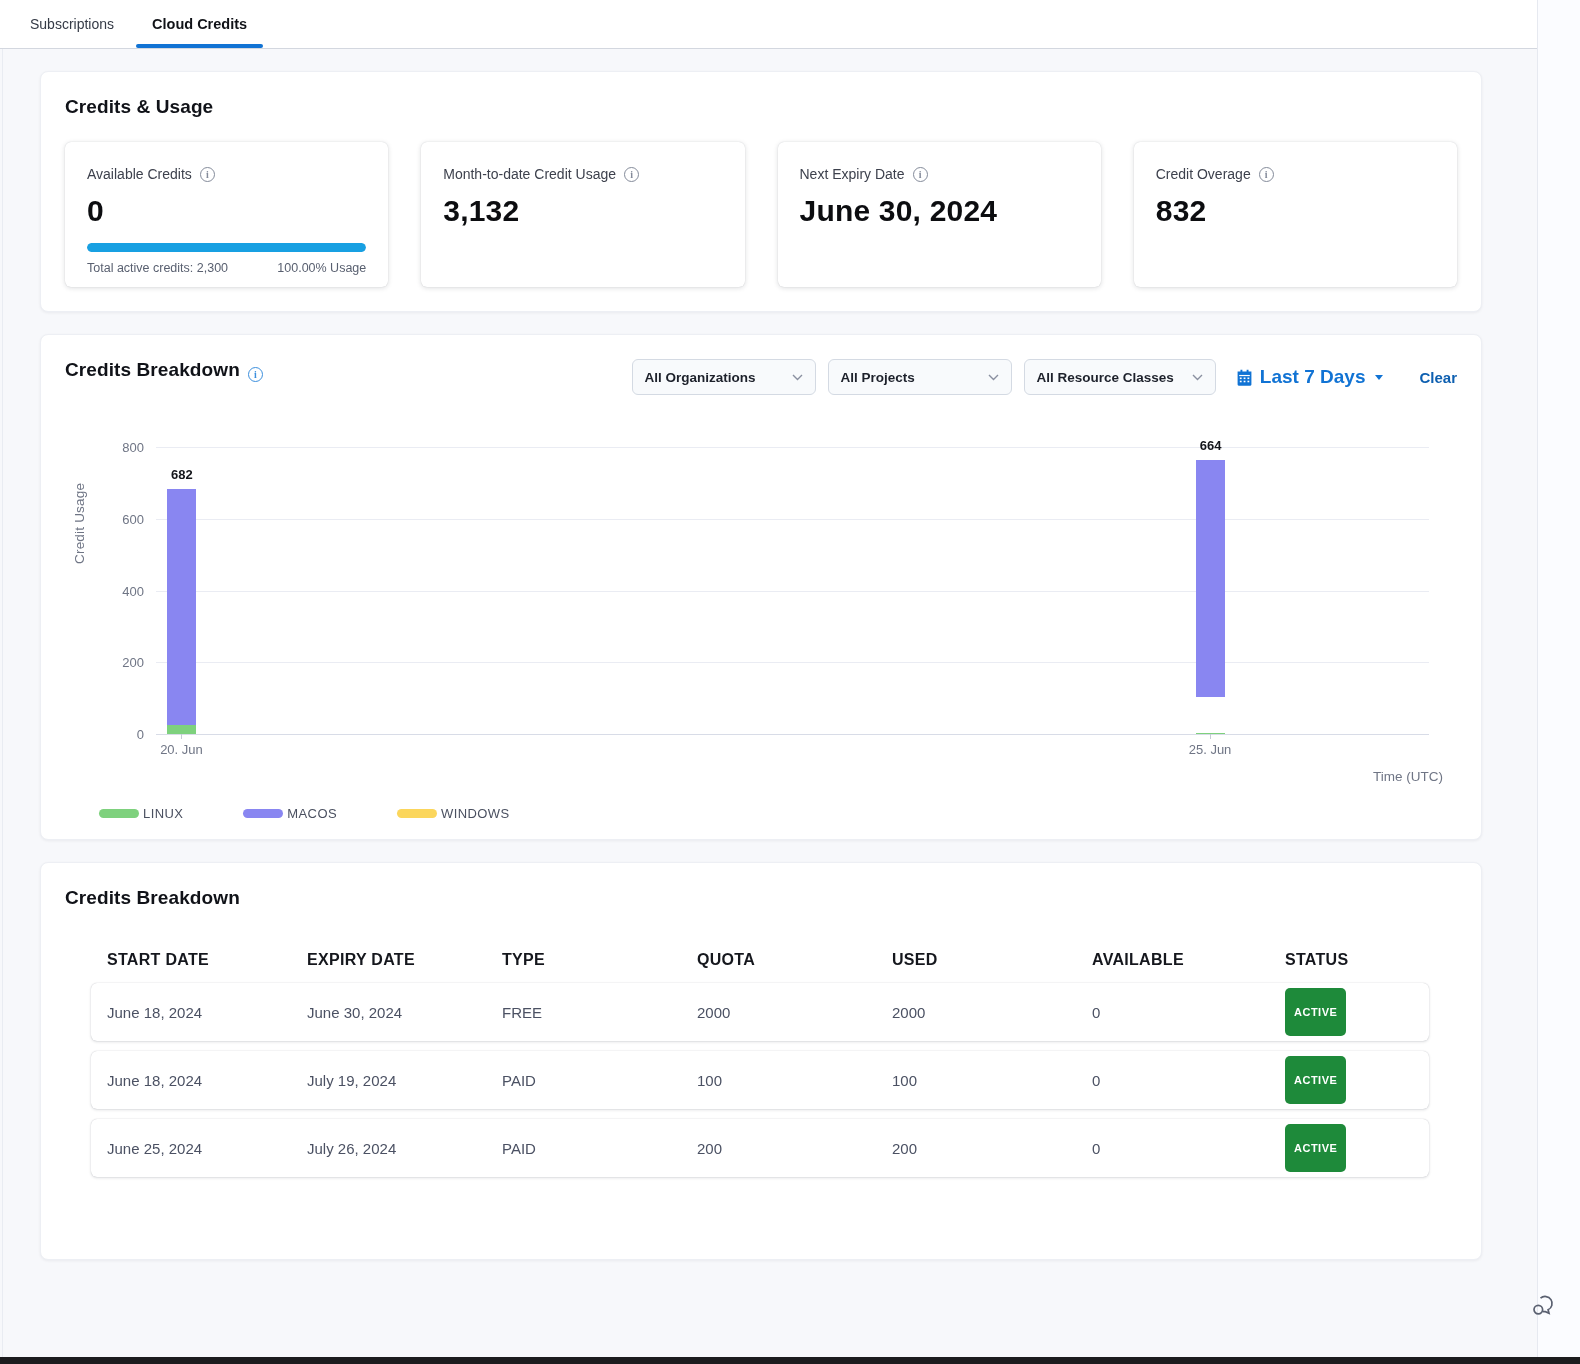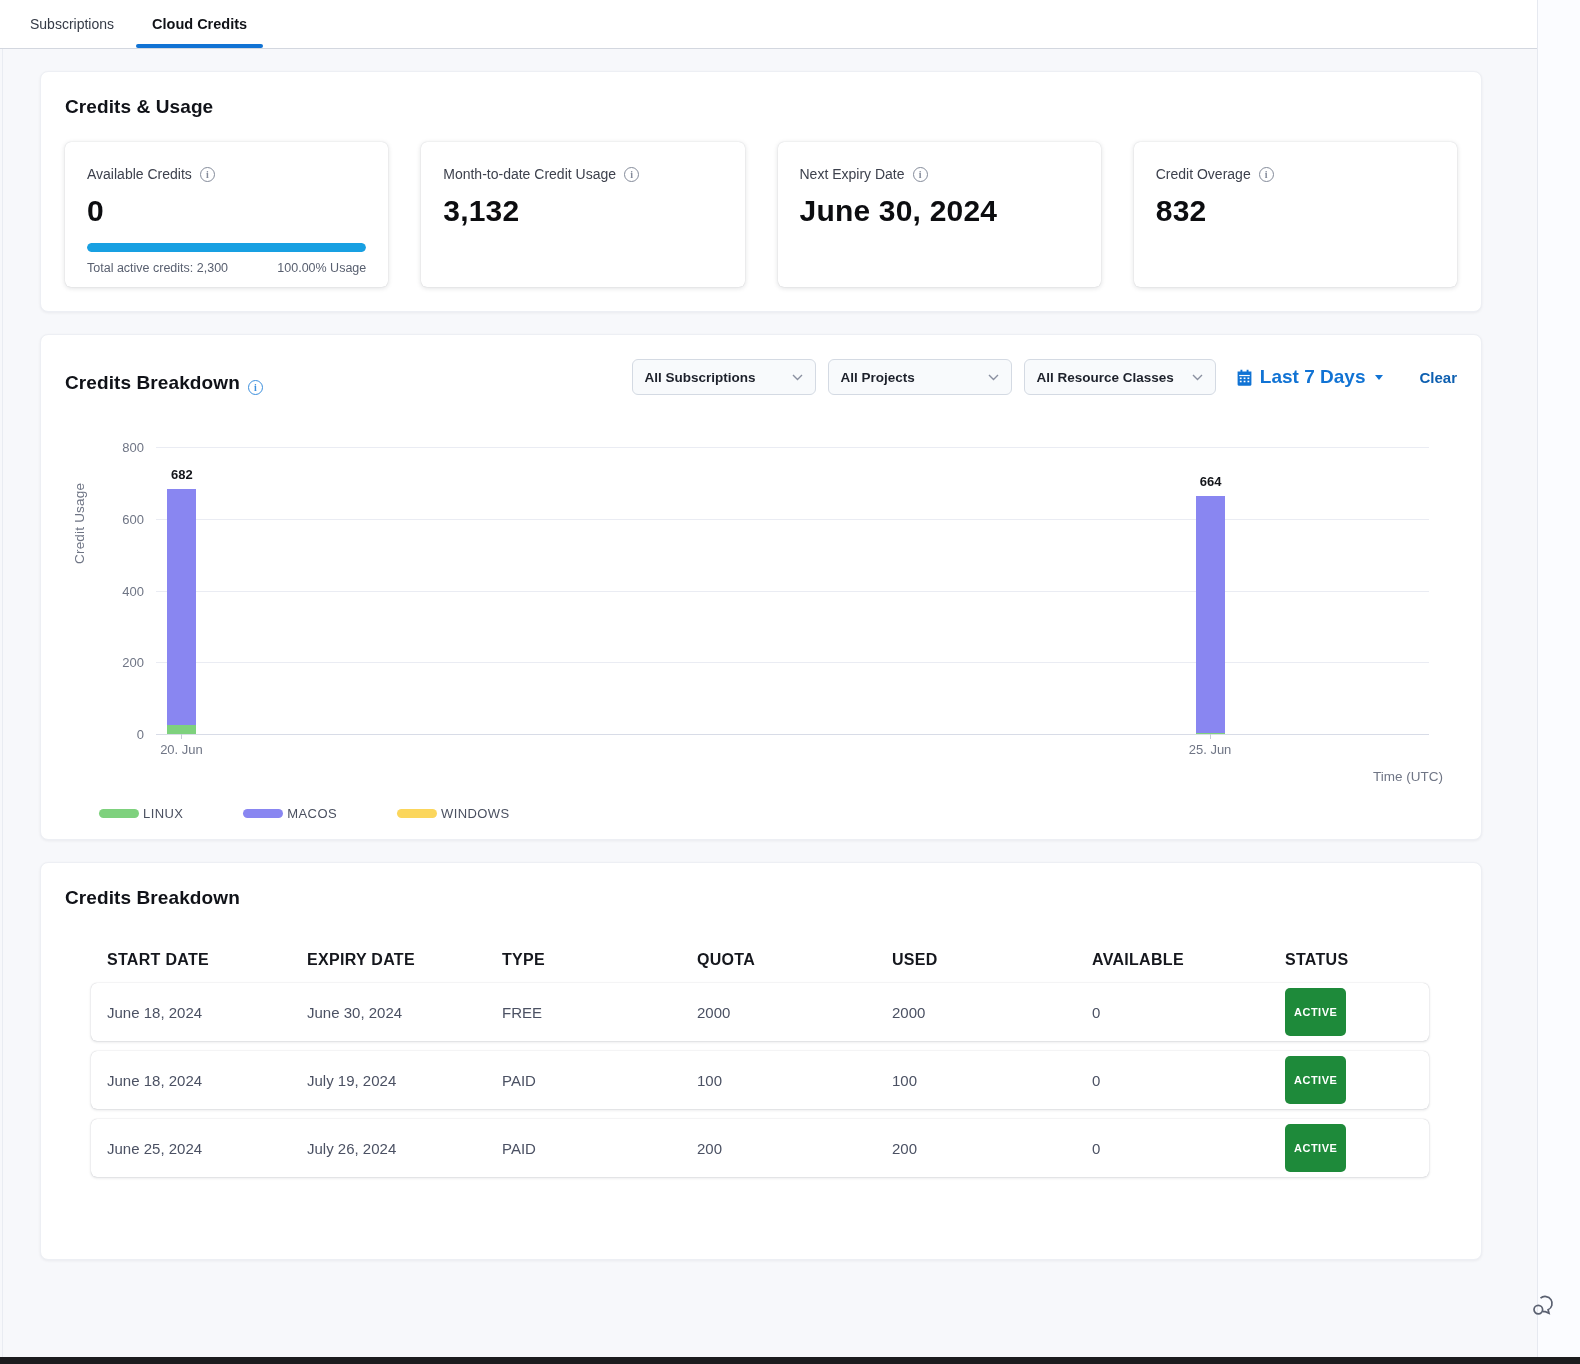--- a/index.html
+++ b/index.html
@@ -56,21 +56,21 @@
     background:#fff; border-radius:6px; height:145px; padding:24px 22px;
     box-shadow:0 1px 5px rgba(18,25,40,.15), 0 0 1px rgba(18,25,40,.2);
   }
   .stat-label { font-size:14px; color:#3d414d; display:flex; align-items:center; }
   .stat-value { font-size:30px; font-weight:700; color:#0c0d10; margin-top:12px; letter-spacing:.2px; }
   .stat-progress { height:9px; border-radius:5px; background:#e7eaef; margin-top:15px; overflow:hidden; }
   .stat-progress > div { height:100%; border-radius:5px; background:var(--progress); }
   .stat-footer { display:flex; justify-content:space-between; margin-top:9px;
     font-size:12.5px; color:#596070; }
   
-  .bd-header { display:flex; align-items:flex-end; justify-content:space-between; }
+  .bd-header { display:flex; align-items:flex-start; justify-content:space-between; }
   .filters { display:flex; align-items:center; gap:12px; }
   .select {
     height:36px; min-width:184px; background:#f8fafc;
     border:1px solid #d4dae3; border-radius:6px;
     display:flex; align-items:center; justify-content:space-between;
     padding:0 12px; font-size:13.5px; font-weight:600; color:#1d212b; cursor:pointer;
   }
   .select svg { margin-left:18px; }
   .daterange { display:flex; align-items:center; gap:7px; margin-left:8px;
     color:var(--accent); font-size:19px; font-weight:600; cursor:pointer; }
@@ -176,21 +176,21 @@
       </div>
   </div>
 
   <div class="section" style="padding-bottom:12px;">
     <div class="bd-header">
       <div class="section-title">
         <span>Credits Breakdown</span><span class="info-i blue">i</span>
       </div>
       <div class="filters">
         <div class="select">
-          <span>All Subscriptions</span>
+          <span>All Organizations</span>
           <svg width="11" height="7" viewBox="0 0 11 7">
               <path d="M1 1l4.5 4.5L10 1" fill="none" stroke="#8a90a0" stroke-width="1.4"></path>
             </svg>
         </div>
         <div class="select">
           <span>All Projects</span>
           <svg width="11" height="7" viewBox="0 0 11 7">
               <path d="M1 1l4.5 4.5L10 1" fill="none" stroke="#8a90a0" stroke-width="1.4"></path>
             </svg>
         </div>
@@ -233,21 +233,21 @@
         <div class="gridline" style="top: 0px;"></div>
         <div class="ytick" style="top: 0px;">800</div>
         <div class="y-axis-title">Credit Usage</div>
         <div class="bar" style="left: 0.9%;">
           <div class="seg" style="height: 8.61px; background: rgb(126, 209, 125);"></div>
           <div class="seg" style="height: 236.058px; background: rgb(137, 134, 241);"></div>
           <div class="total">682</div>
         </div>
         <div class="xtick-mark" style="left: calc(0.9% + 14px);"></div>
         <div class="xtick-label" style="left: calc(0.9% + 14px);">20. Jun</div>
-        <div class="bar" style="left: 81.7%;">
+        <div class="bar" style="left: 81.7%; gap: 36px;">
           <div class="seg" style="height: 1.07625px; background: rgb(126, 209, 125);"></div>
           <div class="seg" style="height: 237.134px; background: rgb(137, 134, 241);"></div>
           <div class="total">664</div>
         </div>
         <div class="xtick-mark" style="left: calc(81.7% + 14px);"></div>
         <div class="xtick-label" style="left: calc(81.7% + 14px);">25. Jun</div>
         <div class="x-axis-title">Time (UTC)</div>
       </div>
     <div class="legend" id="legend">
         <div class="legend-item">

